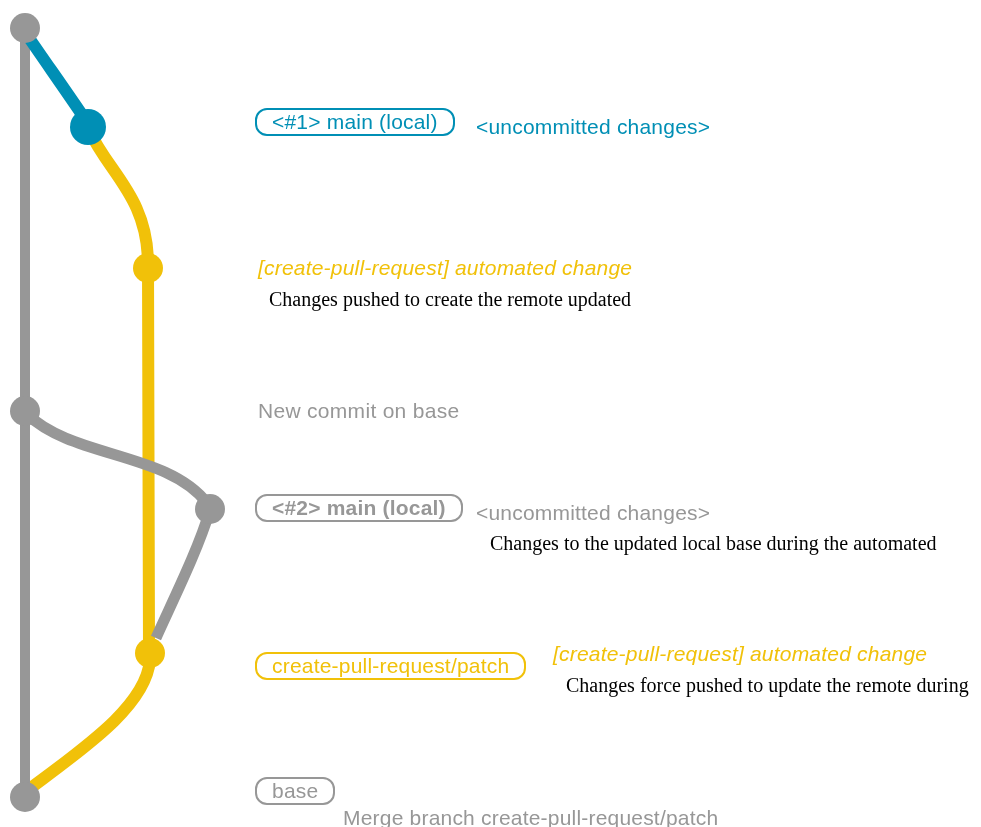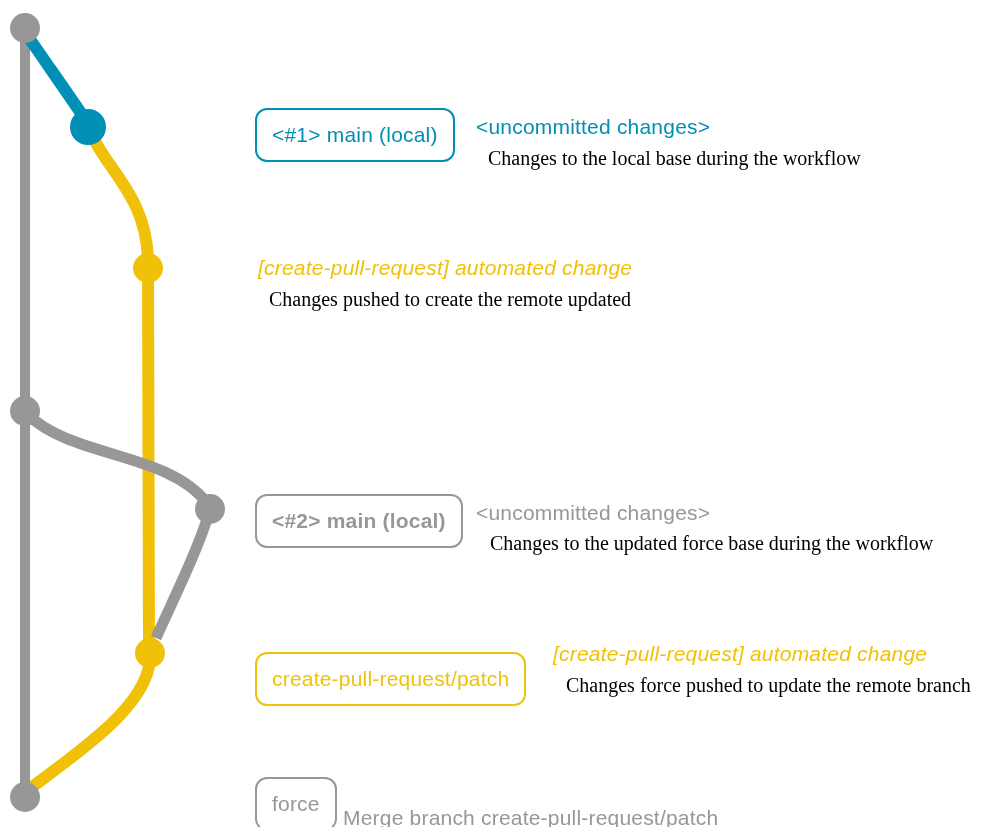--- a/index.html
+++ b/index.html
@@ -14,22 +14,22 @@
   .pos { position: absolute; white-space: nowrap; }
   .caption {
     font-size: 21px;
     color: var(--gray);
     letter-spacing: 0.3px;
   }
   .badge {
     display: inline-flex;
     align-items: center;
     box-sizing: border-box;
-    height: 54px;
-    padding: 4px 15px;
+    height: 20px;
+    padding: 12px 15px;
     border: 2px solid;
     border-radius: 12px;
     font-size: 21px;
     letter-spacing: 0.2px;
     background: #ffffff;
   }
   .badge.blue   { color: var(--blue);   border-color: var(--blue); }
   .badge.gray   { color: var(--gray);   border-color: var(--gray); }
   .badge.yellow { color: var(--yellow); border-color: var(--yellow); }
   .title {
@@ -74,30 +74,30 @@
     <circle cx="148" cy="268" r="15" class="dot-yellow"></circle>
     <circle cx="25" cy="411" r="15" class="dot-gray"></circle>
     <circle cx="210" cy="509" r="15" class="dot-gray"></circle>
     <circle cx="150" cy="653" r="15" class="dot-yellow"></circle>
     <circle cx="25" cy="797" r="15" class="dot-gray"></circle>
   </svg>
 
 
   <div class="pos badge blue" style="left:255px; top:108px;">&lt;#1&gt; main (local)</div>
   <div class="pos title blue" style="left:476px; top:115px;">&lt;uncommitted changes&gt;</div>
-  <div class="pos note" style="left:488px; top:147px;">Changes to the local base during the workflow</div>
 
   <div class="pos title yellow" style="left:258px; top:256px;">[create-pull-request] automated change</div>
   <div class="pos note" style="left:269px; top:288px;">Changes pushed to create the remote updated</div>
 
+  <div class="pos caption" style="left:258px; top:399px;">New commit on base</div>
 
   <div class="pos badge gray" style="left:255px; top:494px;font-weight:bold;">&lt;#2&gt; main (local)</div>
   <div class="pos title gray" style="left:476px; top:501px;">&lt;uncommitted changes&gt;</div>
-  <div class="pos note" style="left:490px; top:532px;">Changes to the updated force base during the workflow</div>
+  <div class="pos note" style="left:490px; top:532px;">Changes to the updated local base during the automated</div>
 
   <div class="pos badge yellow" style="left:255px; top:652px;">create-pull-request/patch</div>
   <div class="pos title yellow" style="left:553px; top:642px;">[create-pull-request] automated change</div>
-  <div class="pos note" style="left:566px; top:674px;">Changes force pushed to update the remote branch</div>
+  <div class="pos note" style="left:566px; top:674px;">Changes force pushed to update the remote during</div>
 
-  <div class="pos badge gray" style="left:255px; top:777px;">force</div>
+  <div class="pos badge gray" style="left:255px; top:777px;">base</div>
   <div class="pos title gray" style="left:343px; top:786px;margin-top:20px;">Merge branch create-pull-request/patch</div>
 
 </div>
 
 </body></html>

